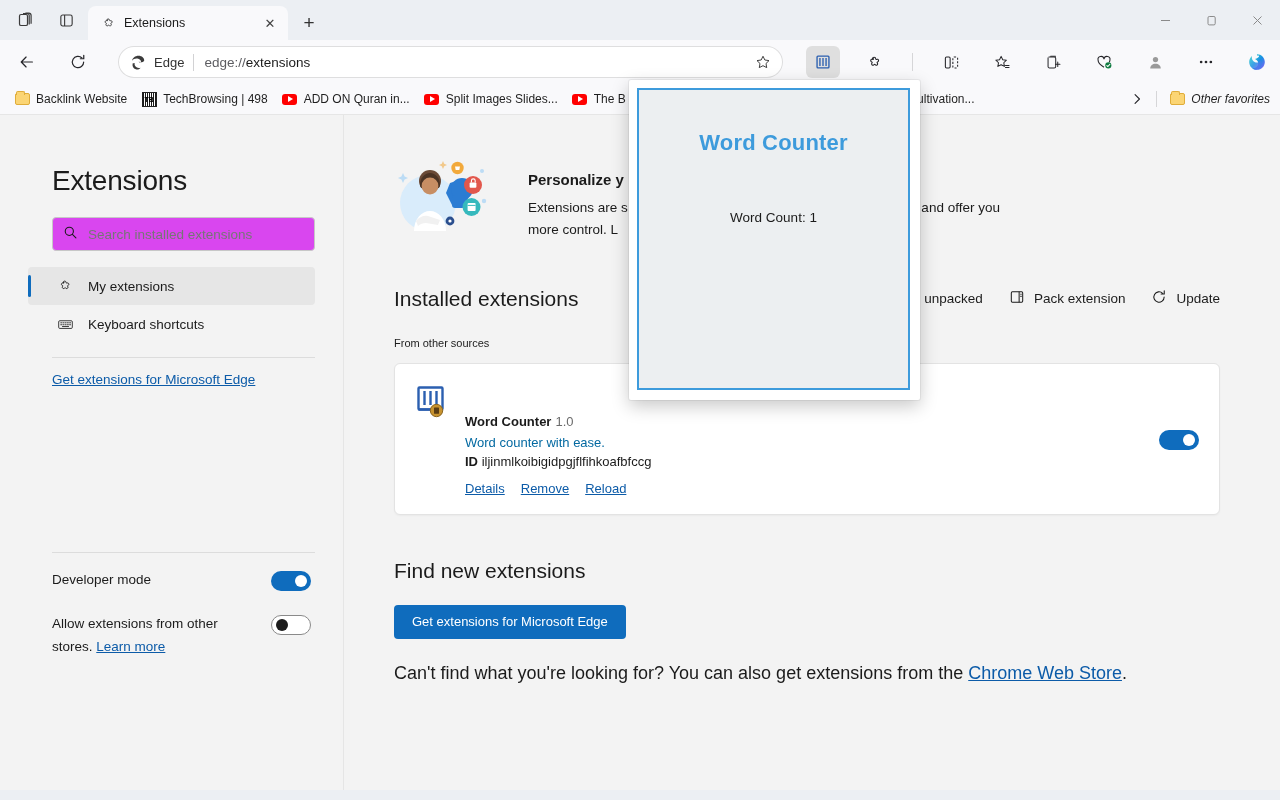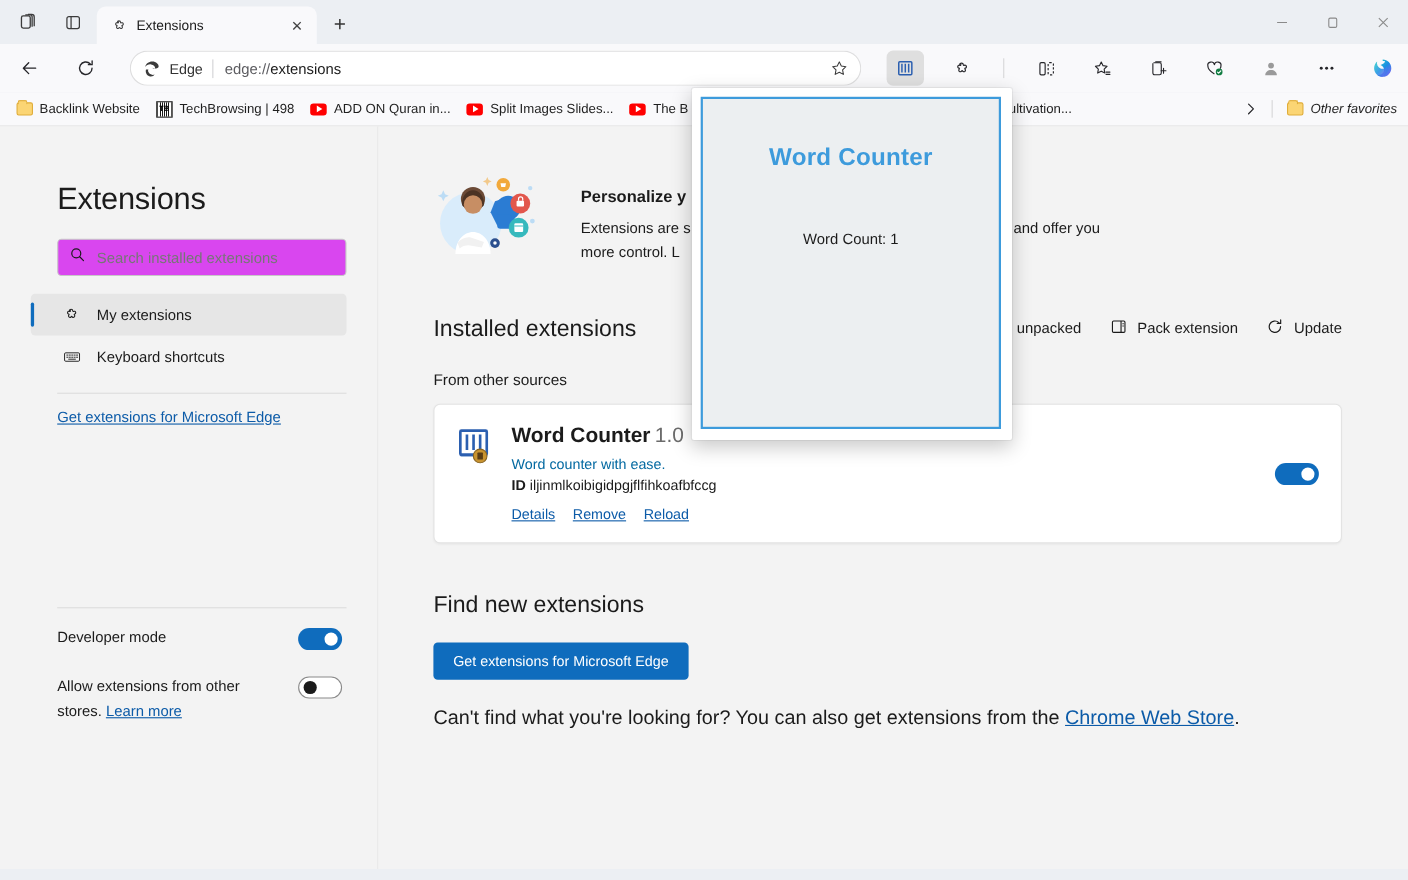--- a/index.html
+++ b/index.html
@@ -194,30 +194,30 @@
   .banner-art { width: 112px; height: 84px; flex: 0 0 112px; position: relative; }
   .banner-text { padding-top: 16px; }
   .banner-title { font-size: 15px; font-weight: 700; color: #1b1b1b; margin-bottom: 9px; }
   .banner-body { font-size: 13.5px; color: #1b1b1b; line-height: 1.62; max-width: 620px; }
 
   .sect-head { display: flex; align-items: center; justify-content: space-between; margin-bottom: 26px; }
   .sect-title { font-size: 21px; font-weight: 400; color: #1b1b1b; }
   .sect-actions { display: flex; align-items: center; gap: 26px; }
   .sect-action { display: flex; align-items: center; gap: 9px; font-size: 13.5px; color: #1b1b1b; }
 
-  .group-label { font-size: 14px; color: #1b1b1b; margin-bottom: 14px; }
+  .group-label { font-size: 11px; color: #1b1b1b; margin-bottom: 14px; }
 
   .ext-card {
     background: #fff; border: 1px solid #e3e3e3; border-radius: 6px;
     padding: 18px 20px; display: flex; align-items: flex-start; gap: 16px;
     min-height: 110px; box-shadow: 0 1px 2px rgba(0,0,0,0.04);
   }
   .ext-icon { width: 34px; height: 34px; flex: 0 0 34px; position: relative; margin-top: 2px; }
   .ext-meta { flex: 1 1 auto; }
-  .ext-nameline { font-size: 19px; color: #1b1b1b; margin-bottom: 6px; }
+  .ext-nameline { font-size: 13px; color: #1b1b1b; margin-bottom: 6px; margin-top: 32px; }
   .ext-name { font-weight: 700; }
   .ext-ver { color: #6b6b6b; margin-left: 4px; }
   .ext-desc { font-size: 13px; color: #0369a1; margin-bottom: 4px; }
   .ext-id { font-size: 13px; color: #1b1b1b; margin-bottom: 12px; }
   .ext-id b { font-weight: 700; }
   .ext-links { display: flex; gap: 16px; }
   .ext-link { font-size: 13px; color: #0c5ba8; }
   .ext-toggle-wrap { margin-left: auto; align-self: center; }
   .switch.big { width: 40px; height: 20px; }
 

